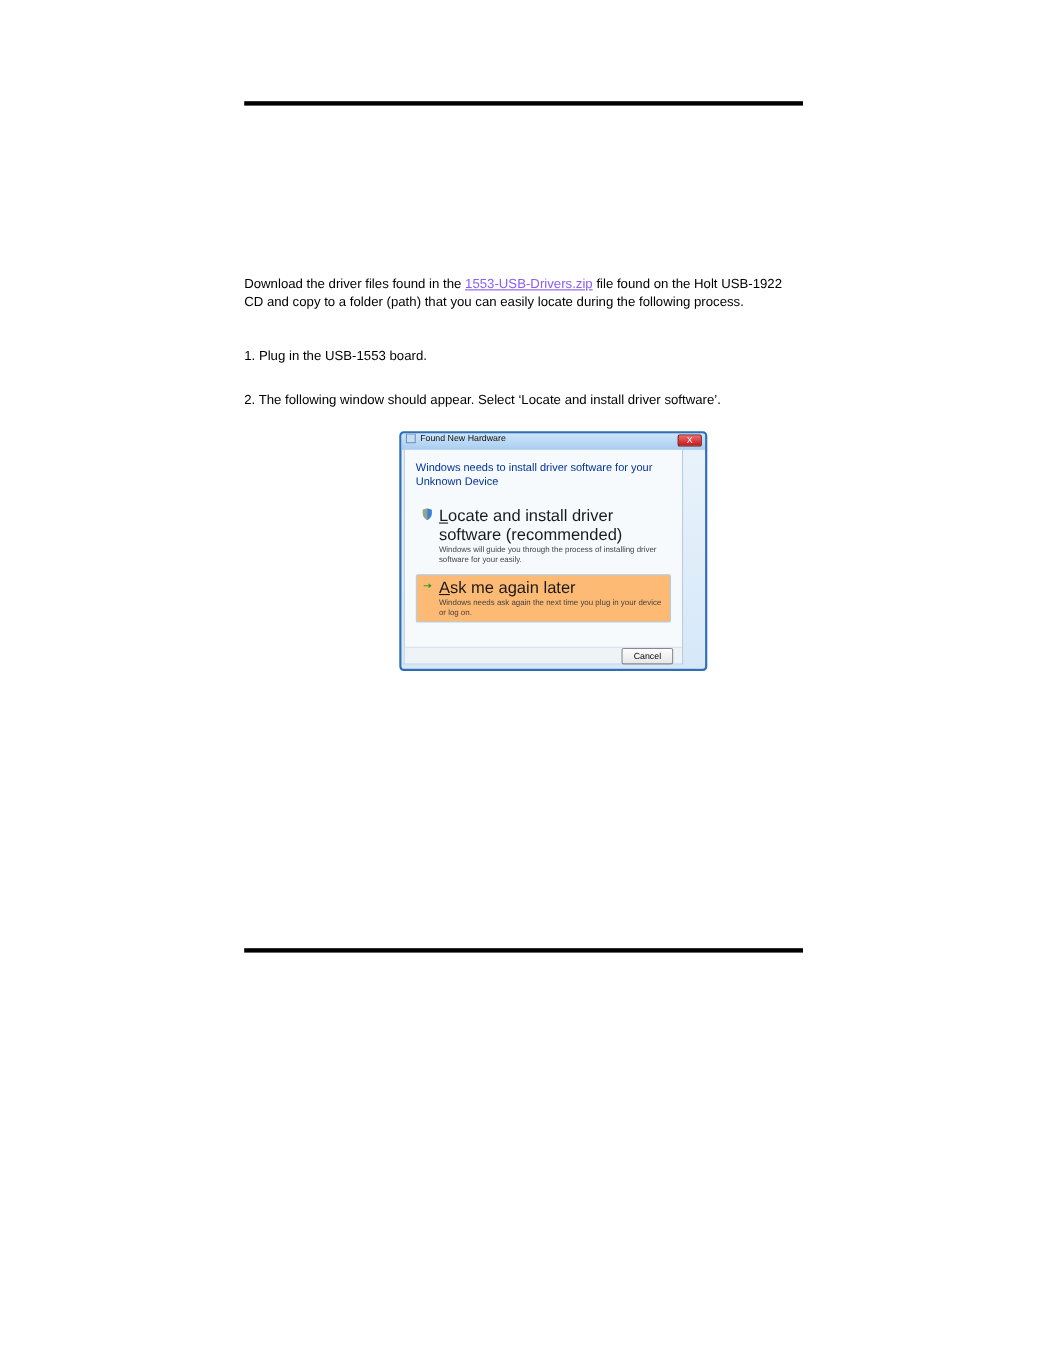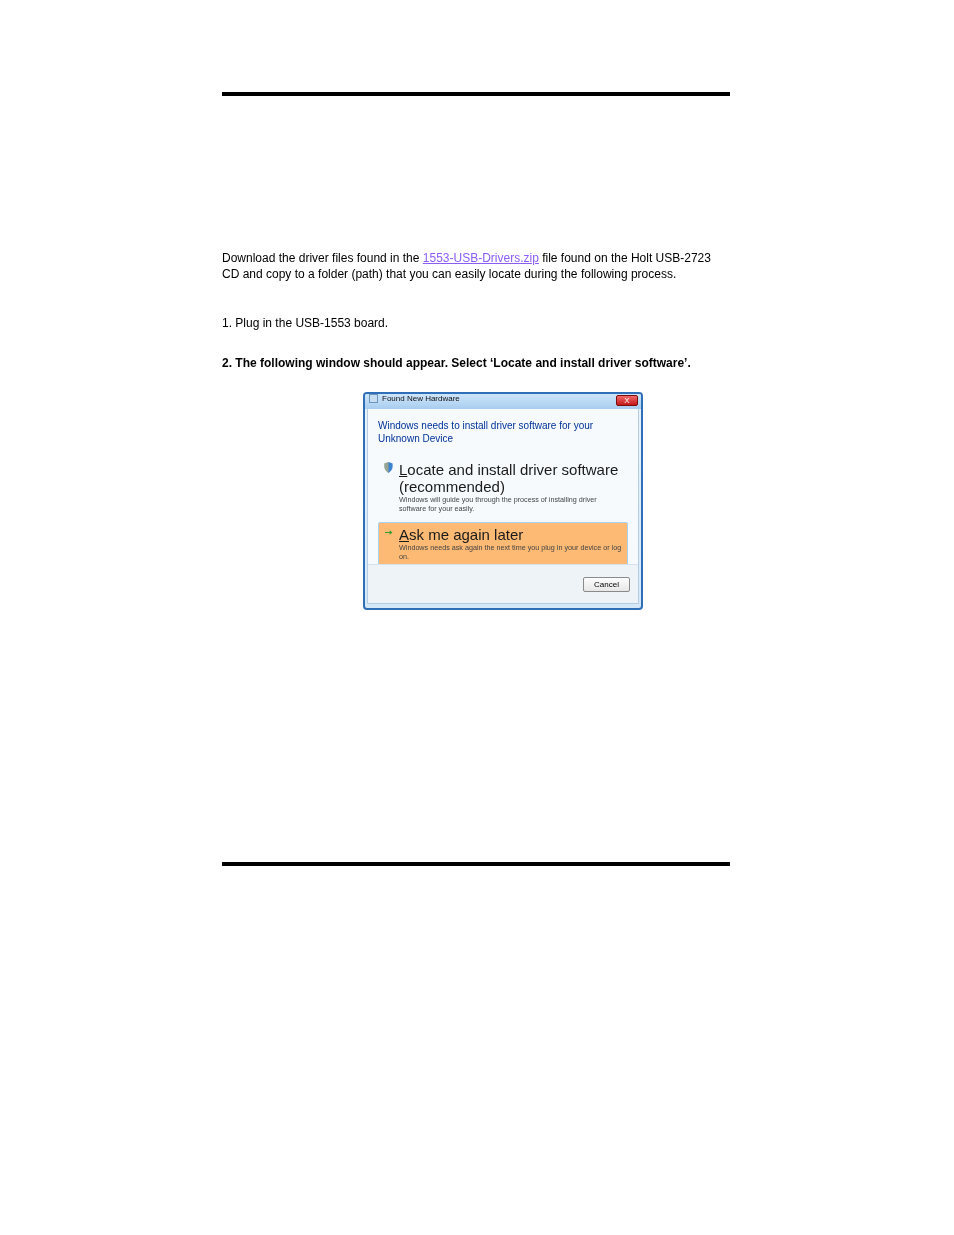--- a/index.html
+++ b/index.html
@@ -45,21 +45,21 @@
     text-decoration: underline;
   }
   .step-text {
     position: absolute;
     left: 222px;
     width: 508px;
     font-size: 12px;
     line-height: 1.35;
   }
   .step1 { top: 315px; }
-  .step2 { top: 355px; font-weight: bold; }
+  .step2 { top: 355px; }
 
   
   .dialog-wrap {
     position: absolute;
     left: 363px;
     top: 392px;
     width: 280px;
     height: 218px;
   }
   .dialog-outer {
@@ -105,21 +105,21 @@
     font-size: 8px;
     line-height: 10px;
     text-align: center;
     box-sizing: border-box;
     cursor: pointer;
   }
   .dialog-body {
     background: #f6fafd;
     border: 1px solid #b5cde3;
     border-top: none;
-    margin: 0 2px 2px 2px;
+    margin: 0 20px 2px 2px;
     height: calc(100% - 15px - 4px);
     box-sizing: border-box;
     padding: 10px 10px 0 10px;
     position: relative;
   }
   .dialog-instruction {
     color: #003399;
     font-size: 10px;
     line-height: 1.3;
     margin-bottom: 12px;
@@ -154,21 +154,21 @@
   }
   .option .opt-desc {
     font-size: 7.2px;
     color: #444;
     line-height: 1.2;
     margin-top: 1px;
   }
   .button-row {
     position: absolute;
     left: 0; right: 0; bottom: 0;
-    height: 39px;
+    height: 15px;
     background: #eef3f8;
     border-top: 1px solid #d5e1ed;
     display: flex;
     align-items: center;
     justify-content: flex-end;
     padding-right: 8px;
     box-sizing: border-box;
   }
   .btn-cancel {
     font-size: 8px;
@@ -180,21 +180,21 @@
   }
   .u { text-decoration: underline; }
 </style>
 </head>
 <body>
 
 <div class="page">
   <div class="hr-top"></div>
 
   <div class="intro">
-    <span>Download the driver files found in the </span><a href="#" class="link">1553-USB-Drivers.zip</a><span> file found on the Holt USB-2723 CD and copy to a folder (path) that you can easily locate during the following process.</span>
+    <span>Download the driver files found in the </span><a href="#" class="link">1553-USB-Drivers.zip</a><span> file found on the Holt USB-1922 CD and copy to a folder (path) that you can easily locate during the following process.</span>
   </div>
 
   <div class="step-text step1">1. Plug in the USB-1553 board.</div>
   <div class="step-text step2">2. The following window should appear. Select ‘Locate and install driver software’.</div>
 
   <div class="dialog-wrap">
     <div class="dialog-outer">
       <div class="titlebar">
         <span class="icon"></span>
         <span class="title">Found New Hardware</span>

